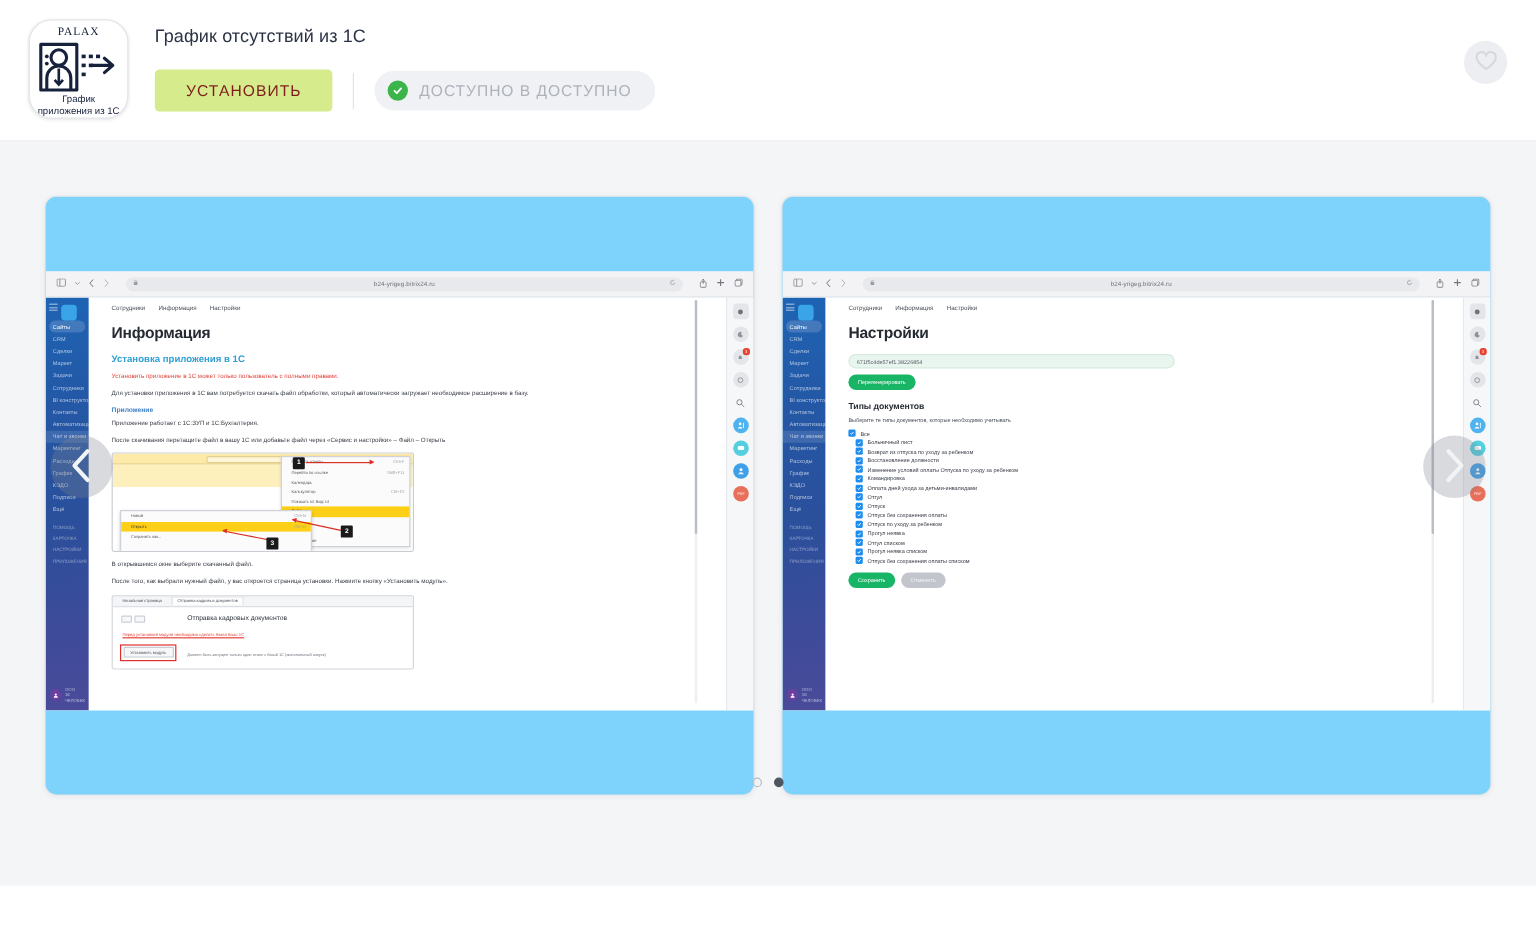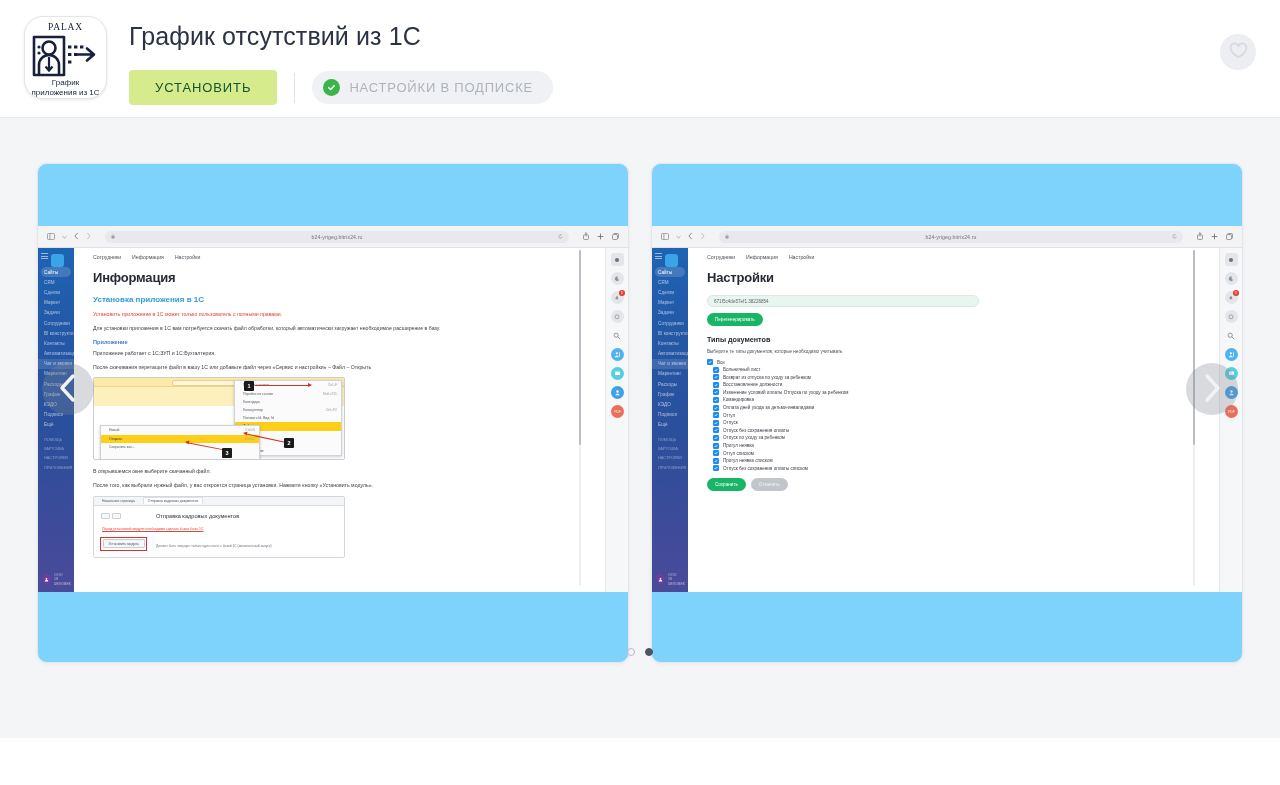--- a/index.html
+++ b/index.html
@@ -43,32 +43,32 @@
   .logo-cap {
     position: absolute; bottom: 1px; left: -3px; right: -3px;
     text-align: center;
     font-size: 8px;
     line-height: 9.4px;
     color: #16213c;
     white-space: nowrap;
   }
   .header-main { margin-left: 22px; padding-top: 8px; }
   .app-title {
-    font-size: 25px;
+    font-size: 15px;
     color: #2a3243;
     font-weight: 400;
     letter-spacing: .1px;
   }
   .action-row {
     display: flex; align-items: center;
     margin-top: 19px;
   }
   .btn-install {
     background: #d5eb8c;
-    color: #14532d;
+    color: #7f1d1d;
     border: none;
     border-radius: 4px;
     font-size: 13px;
     letter-spacing: .9px;
     padding: 10px 26px;
     font-family: inherit;
     cursor: pointer;
   }
   .divider-v {
     width: 1px; height: 30px;
@@ -481,21 +481,21 @@
     <div class="app-title">График отсутствий из 1С</div>
     <div class="action-row">
       <button class="btn-install">УСТАНОВИТЬ</button>
       <div class="divider-v"></div>
       <div class="pill-subscription">
         <span class="check-badge">
           <svg width="9" height="9" viewBox="0 0 10 10">
               <path d="M2 5.2 L4.1 7.3 L8 3" fill="none" stroke="#fff" stroke-width="1.7" stroke-linecap="round" stroke-linejoin="round"></path>
             </svg>
         </span>
-        <span>НАСТРОЙКИ В ПОДПИСКЕ</span>
+        <span>ДОСТУПНО В ДОСТУПНО</span>
       </div>
     </div>
   </div>
 
   <button class="btn-fav">
     <span>
       <svg width="19" height="17" viewBox="0 0 20 18">
         <path d="M10 16.2 C10 16.2 1.6 11.2 1.6 6 A4.4 4.4 0 0 1 10 4 A4.4 4.4 0 0 1 18.4 6 C18.4 11.2 10 16.2 10 16.2 Z" fill="none" stroke="#d6d8dd" stroke-width="1.8"></path>
       </svg>
     </span>

